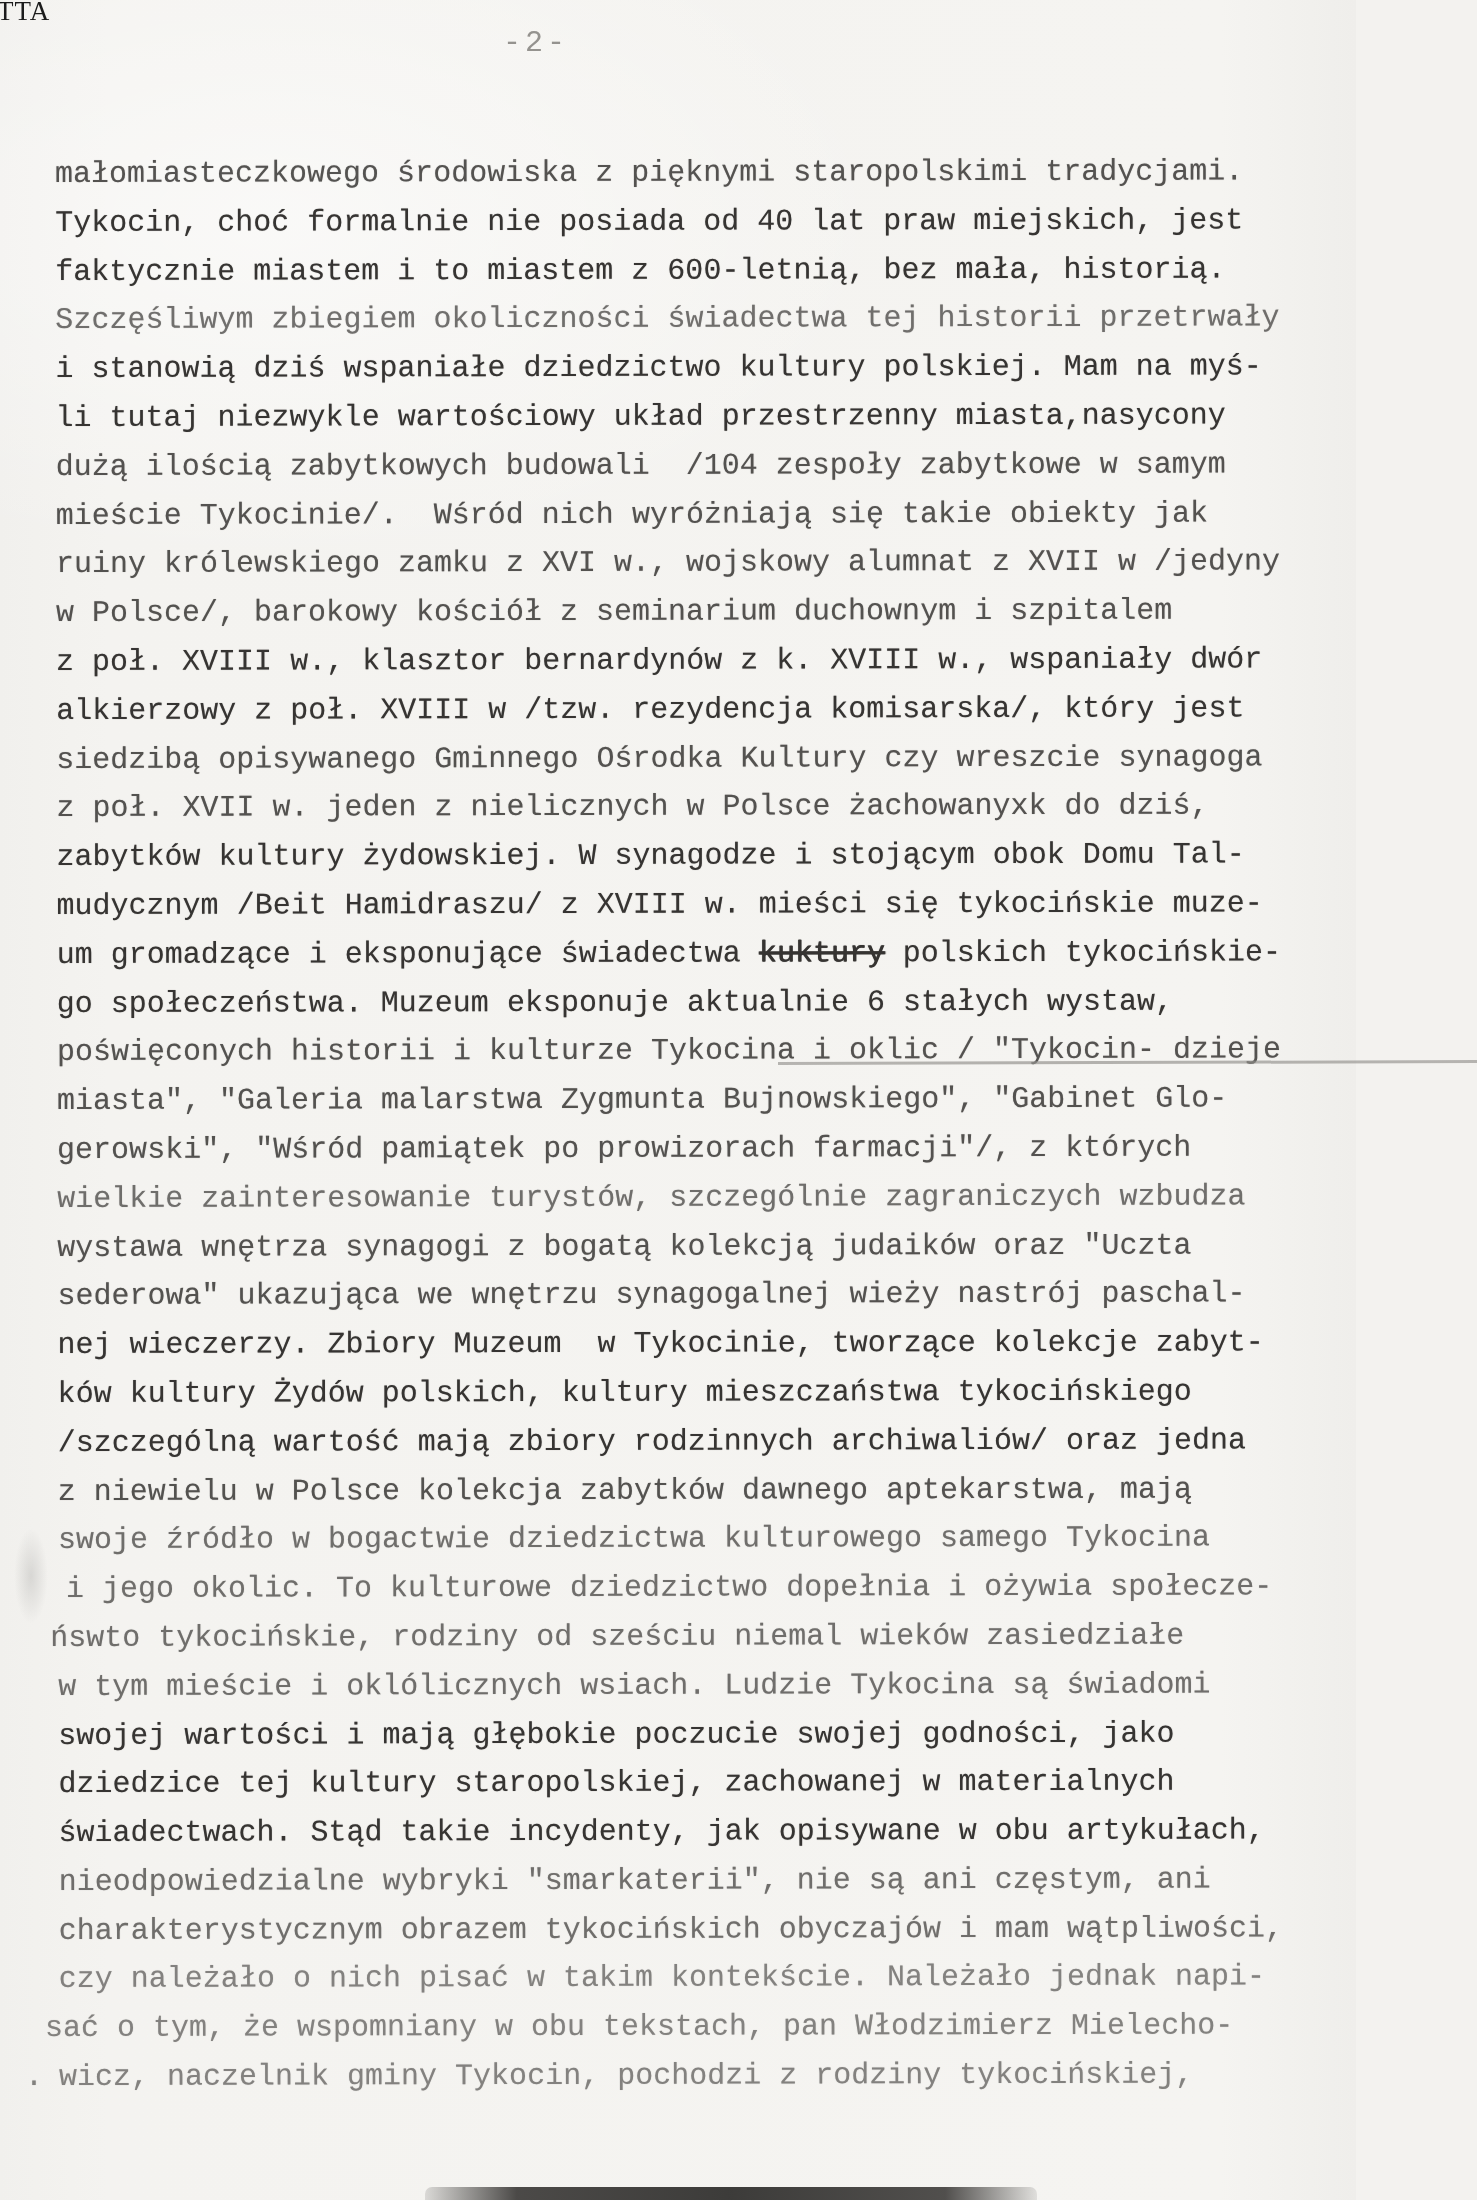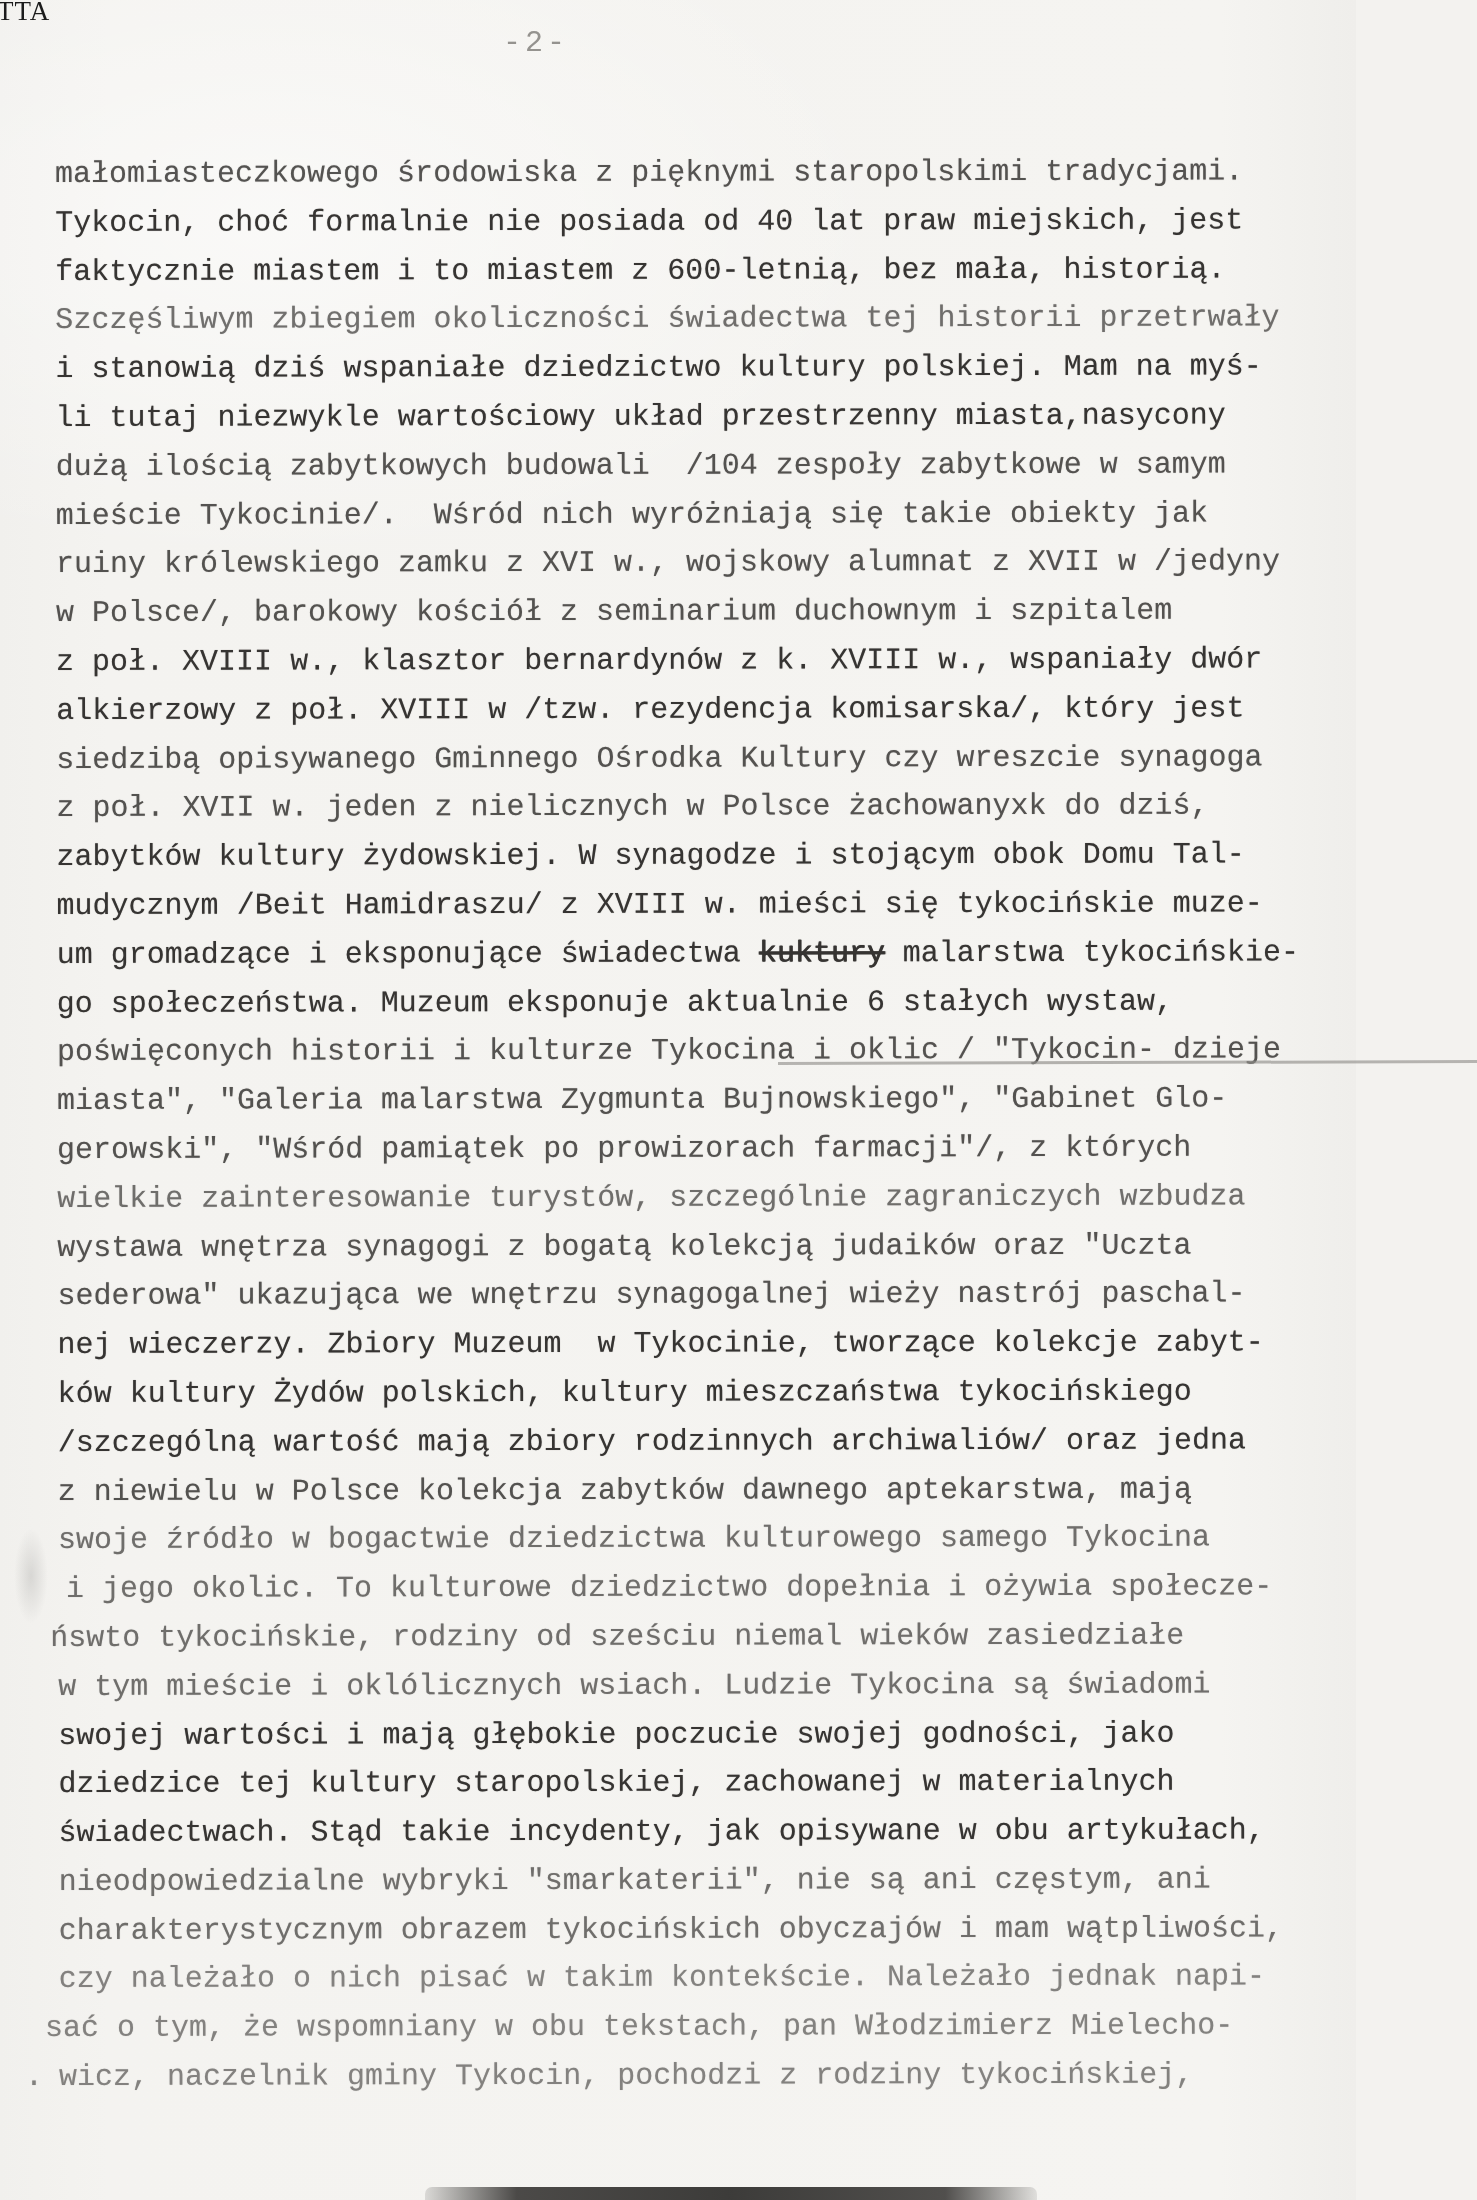--- a/index.html
+++ b/index.html
@@ -129,21 +129,21 @@
       <div class="line">dużą ilością zabytkowych budowali  /104 zespoły zabytkowe w samym</div>
       <div class="line">mieście Tykocinie/.  Wśród nich wyróżniają się takie obiekty jak</div>
       <div class="line">ruiny królewskiego zamku z XVI w., wojskowy alumnat z XVII w /jedyny</div>
       <div class="line">w Polsce/, barokowy kościół z seminarium duchownym i szpitalem</div>
       <div class="line">z poł. XVIII w., klasztor bernardynów z k. XVIII w., wspaniały dwór</div>
       <div class="line">alkierzowy z poł. XVIII w /tzw. rezydencja komisarska/, który jest</div>
       <div class="line">siedzibą opisywanego Gminnego Ośrodka Kultury czy wreszcie synagoga</div>
       <div class="line">z poł. XVII w. jeden z nielicznych w Polsce żachowanyxk do dziś,</div>
       <div class="line">zabytków kultury żydowskiej. W synagodze i stojącym obok Domu Tal-</div>
       <div class="line">mudycznym /Beit Hamidraszu/ z XVIII w. mieści się tykocińskie muze-</div>
-      <div class="line"><span>um gromadzące i eksponujące świadectwa </span><span class="struck">kuktury</span><span> malarstwa tykocińskie-</span></div>
+      <div class="line"><span>um gromadzące i eksponujące świadectwa </span><span class="struck">kuktury</span><span> polskich tykocińskie-</span></div>
       <div class="line">go społeczeństwa. Muzeum eksponuje aktualnie 6 stałych wystaw,</div>
       <div class="line">poświęconych historii i kulturze Tykocina i oklic / "Tykocin- dzieje</div>
       <div class="line">miasta", "Galeria malarstwa Zygmunta Bujnowskiego", "Gabinet Glo-</div>
       <div class="line">gerowski", "Wśród pamiątek po prowizorach farmacji"/, z których</div>
       <div class="line">wielkie zainteresowanie turystów, szczególnie zagraniczych wzbudza</div>
       <div class="line">wystawa wnętrza synagogi z bogatą kolekcją judaików oraz "Uczta</div>
       <div class="line">sederowa" ukazująca we wnętrzu synagogalnej wieży nastrój paschal-</div>
       <div class="line">nej wieczerzy. Zbiory Muzeum  w Tykocinie, tworzące kolekcje zabyt-</div>
       <div class="line">ków kultury Żydów polskich, kultury mieszczaństwa tykocińskiego</div>
       <div class="line">/szczególną wartość mają zbiory rodzinnych archiwaliów/ oraz jedna</div>

